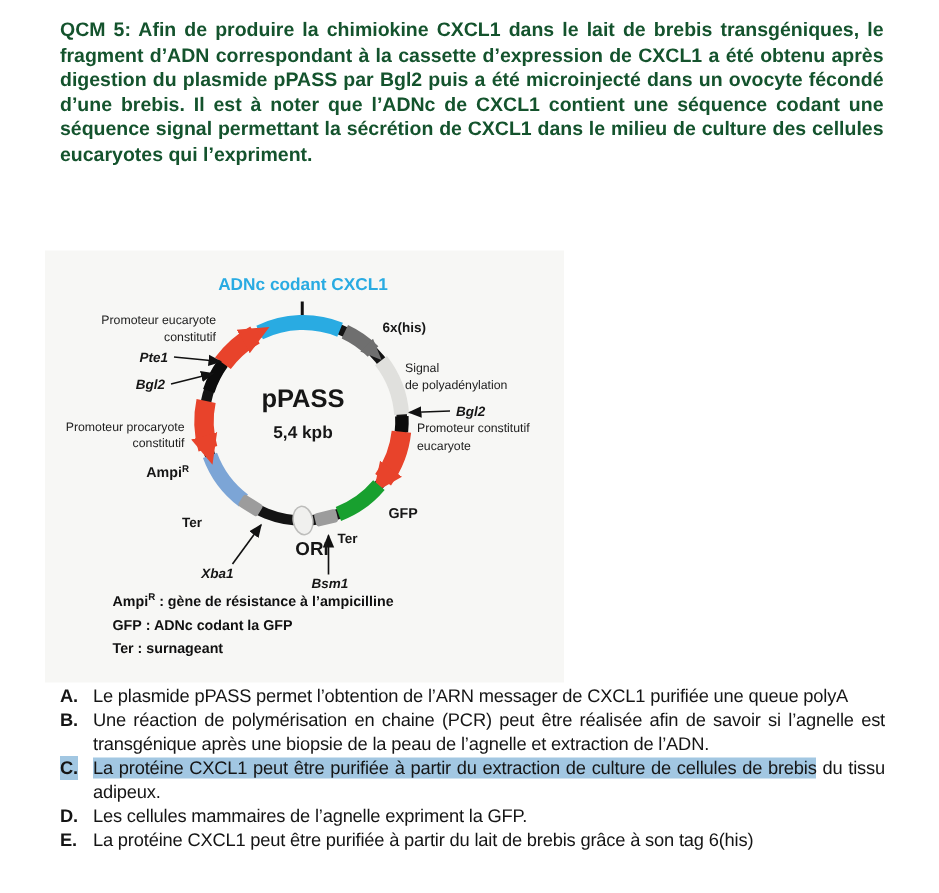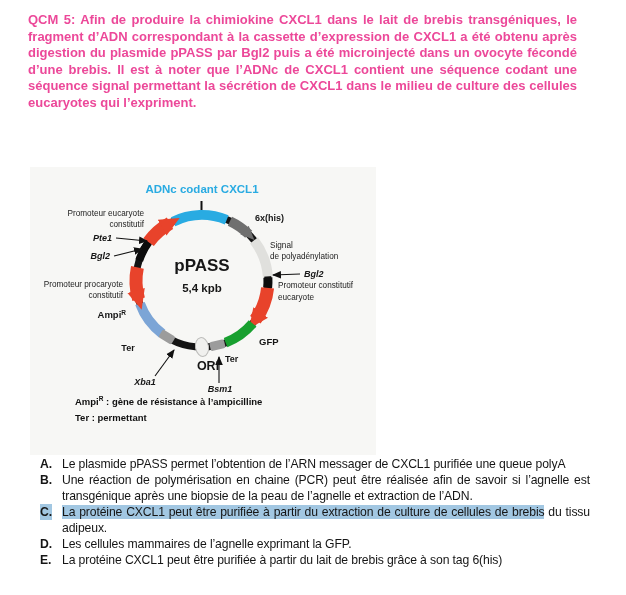--- a/index.html
+++ b/index.html
@@ -5,22 +5,22 @@
   :root{
     --highlight:#A2C7E2; --cyan:#29ABE2; --red:#E8432B; --green:#18A02F;
     --blue:#7CA5D6; --gray:#9C9C9C; --darkgray:#6F6F6F; --lightgray:#E0E0DD;
     --ring:#141414; --panel:#F7F7F5;
   }
   *{margin:0;padding:0;box-sizing:border-box;}
   html,body{width:626px;height:595px;background:#ffffff;overflow:hidden;
     font-family:"Liberation Sans","DejaVu Sans",sans-serif;color:#111;}
   .page{position:relative;width:626px;height:595px;background:#fff;}
 
-  .question{position:absolute;left:28px;top:12px;width:549px;
-    font-weight:bold;font-size:13px;line-height:16.6px;text-align:justify;color:#ec4899;}
+  .question{position:absolute;left:40px;top:12px;width:549px;
+    font-weight:bold;font-size:13px;line-height:16.6px;text-align:justify;color:#14532d;}
   .question p{margin:0;}
 
   .diagram-panel{position:absolute;left:30px;top:167px;width:346px;height:288px;background:var(--panel);}
   .plasmid-svg{position:absolute;left:38px;top:171px;width:330px;height:285px;overflow:visible;}
 
   svg text{font-family:"Liberation Sans","DejaVu Sans",sans-serif;fill:#161616;}
   .t-title{font-size:11.5px;font-weight:bold;fill:var(--cyan);}
   .t-small{font-size:8.2px;fill:#1c1c1c;}
   .t-site{font-size:9px;font-weight:bold;font-style:italic;}
   .t-feat{font-size:9.5px;font-weight:bold;}
@@ -132,39 +132,40 @@
     <text class="t-small" x="232" y="77" text-anchor="start">Signal</text>
     <text class="t-small" x="232" y="88" text-anchor="start">de polyadénylation</text>
     <text class="t-feat-sm" x="217" y="50" text-anchor="start">6x(his)</text>
 
     <text class="t-name" x="164" y="100" text-anchor="middle">pPASS</text>
     <text class="t-size" x="164" y="121" text-anchor="middle">5,4 kpb</text>
   </svg>
 
   <div class="legend">
     <div><span>Ampi</span><sup>R</sup><span> : gène de résistance à l’ampicilline</span></div>
-    <div><span>Ter</span><sup></sup><span> : permettant</span></div>
+    <div><span>GFP</span><sup></sup><span> : ADNc codant la GFP</span></div>
+    <div><span>Ter</span><sup></sup><span> : surnageant</span></div>
   </div>
 
   <div class="answers">
     <div class="option">
       <span class="letter"><span>A.</span></span>
       <span class="text">Le plasmide pPASS permet l’obtention de l’ARN messager de CXCL1 purifiée une queue polyA</span>
     </div>
     <div class="option">
       <span class="letter"><span>B.</span></span>
       <span class="text">Une réaction de polymérisation en chaine (PCR) peut être réalisée afin de savoir si l’agnelle est transgénique après une biopsie de la peau de l’agnelle et extraction de l’ADN.</span>
     </div>
     <div class="option">
       <span class="letter"><span class="hl">C.</span></span>
       <span class="text"><span class="hl">La protéine CXCL1 peut être purifiée à partir du extraction de culture de cellules de brebis</span><span> du tissu adipeux.</span></span>
     </div>
     <div class="option">
       <span class="letter"><span>D.</span></span>
-      <span class="text">Les cellules mammaires de l’agnelle exprimant la GFP.</span>
+      <span class="text">Les cellules mammaires de l’agnelle expriment la GFP.</span>
     </div>
     <div class="option">
       <span class="letter"><span>E.</span></span>
       <span class="text">La protéine CXCL1 peut être purifiée à partir du lait de brebis grâce à son tag 6(his)</span>
     </div>
   </div>
 
 </div>
 
 </body></html>

